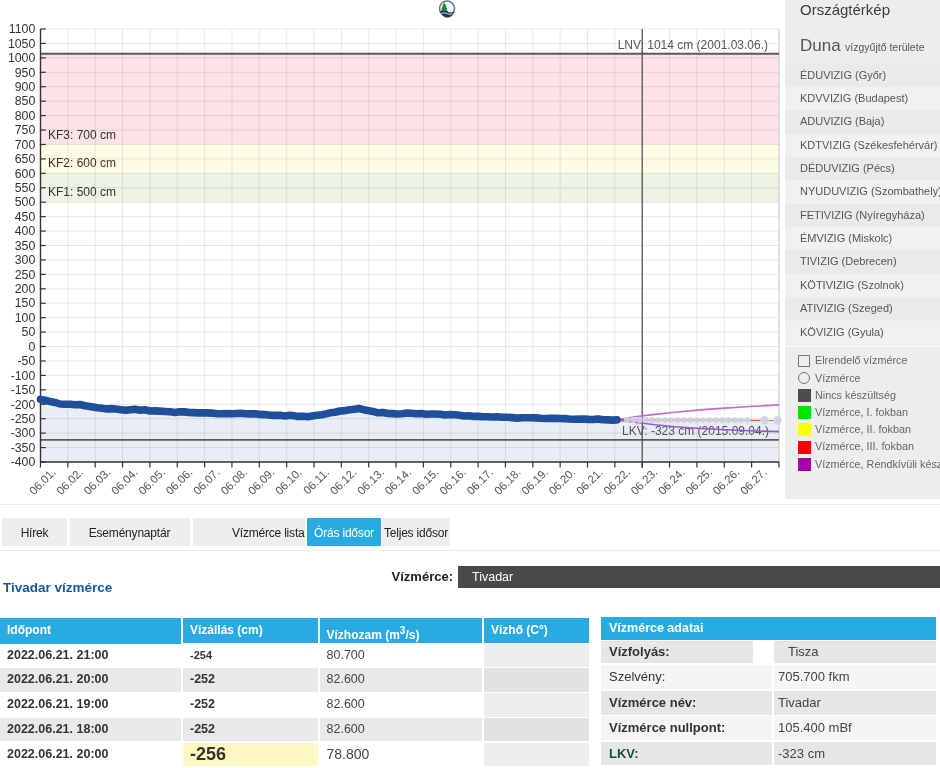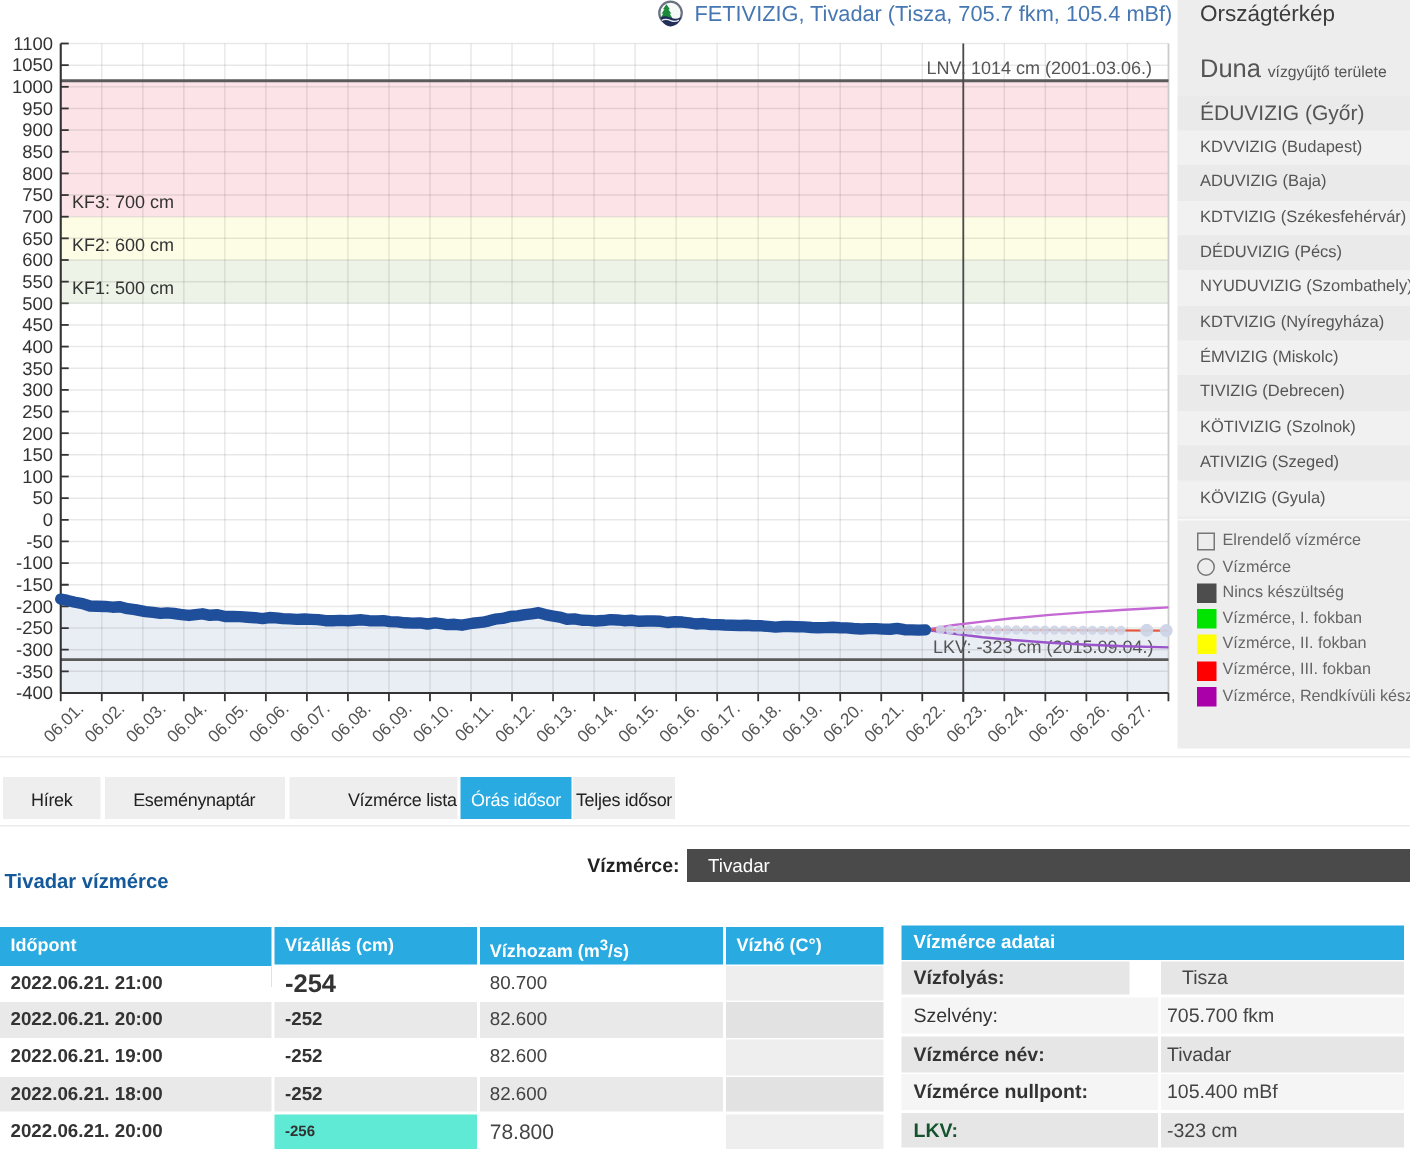--- a/index.html
+++ b/index.html
@@ -223,31 +223,30 @@
 <circle cx="777.5" cy="420.3" r="4.3" fill="#cdd4e6" fill-opacity="0.95"></circle>
 <path d="M40.5,399.4 L45.0,400.3 L50.0,401.5 L55.0,402.4 L60.0,404.0 L65.0,404.2 L70.0,404.3 L75.0,404.8 L80.0,404.5 L85.0,405.8 L90.0,406.4 L97.0,407.8 L102.0,408.3 L107.0,408.9 L111.5,408.6 L116.0,409.0 L121.0,409.7 L126.0,410.3 L130.5,409.7 L135.0,409.2 L140.0,410.2 L145.0,409.8 L150.0,411.0 L155.0,410.9 L160.0,411.1 L165.0,411.5 L170.0,411.8 L175.0,412.4 L179.5,411.7 L184.0,411.9 L188.5,412.4 L193.0,412.6 L198.0,412.9 L203.0,412.7 L207.5,412.9 L212.0,413.1 L217.0,413.8 L222.0,413.8 L227.0,413.6 L232.0,413.8 L236.5,413.5 L241.0,413.2 L246.0,413.8 L251.0,413.9 L255.5,413.8 L260.0,414.4 L265.0,414.6 L270.0,415.2 L275.0,415.4 L280.0,415.3 L285.0,416.0 L290.0,415.3 L294.0,415.8 L298.0,416.4 L303.0,416.2 L308.0,416.8 L315.0,415.5 L322.0,414.8 L326.0,413.9 L330.0,412.8 L335.0,412.3 L340.0,411.0 L345.0,410.6 L350.0,409.8 L354.5,409.2 L359.0,408.5 L363.5,409.7 L368.0,410.6 L373.0,411.4 L378.0,412.8 L383.0,412.6 L388.0,413.5 L392.5,413.6 L397.0,414.0 L402.0,413.7 L407.0,413.1 L411.5,413.3 L416.0,413.8 L421.0,413.5 L426.0,414.2 L431.0,414.0 L436.0,414.0 L440.5,414.2 L445.0,415.0 L450.0,414.5 L455.0,414.7 L459.5,415.2 L464.0,416.0 L469.0,415.7 L474.0,416.4 L478.5,416.4 L483.0,416.7 L488.0,416.8 L493.0,417.0 L497.5,416.8 L502.0,417.2 L507.0,417.2 L512.0,417.6 L517.0,418.1 L522.0,417.7 L526.5,417.7 L531.0,417.8 L536.0,417.9 L541.0,418.3 L545.5,418.5 L550.0,418.4 L555.0,418.2 L560.0,418.5 L564.5,418.6 L569.0,419.0 L574.0,419.3 L579.0,419.1 L584.0,419.1 L589.0,419.4 L593.5,419.5 L598.0,418.9 L603.0,419.8 L608.0,419.9 L612.5,420.1 L617.0,419.9" fill="none" stroke="#1f4e9a" stroke-width="7.6" stroke-linejoin="round" stroke-linecap="round"></path>
 </svg>
 <svg width="24" height="20" viewBox="0 0 24 20" style="position:absolute;left:436px;top:0px">
 <circle cx="11" cy="8.6" r="7.5" fill="#f7fbf7" stroke="#6a7282" stroke-width="1.5"></circle>
 <path d="M8.3 2.8 L10.6 6.2 L9.6 6.1 L11.6 9.2 L10.4 9.0 L12.2 12.0 L4.4 12.0 L6.2 9.0 L5.0 9.2 L7.0 6.1 L6.0 6.2 Z" fill="#1b8a3a"></path>
 <path d="M7.6 11.5 h1.4 v2.2 h-1.4 Z" fill="#1b8a3a"></path>
 <path d="M4.2 11.6 C6.5 10.2 9 10.8 11.5 11.8 C14 12.8 16.2 12.6 18 11.4 C17.6 14.4 15.2 17.4 11.2 17.6 C8.2 17.7 5.6 15.2 4.2 11.6 Z" fill="#232f58"></path>
 <path d="M5.2 13.6 C7.2 12.4 9.2 12.8 11.2 13.7 C13.2 14.6 15 14.4 16.6 13.4" fill="none" stroke="#e8edf4" stroke-width="0.9"></path>
 </svg>
-<div style="position:absolute;left:463px;top:2px;font-size:14.5px;color:#4677b2;white-space:nowrap">FETIVIZIG, Tivadar (Tisza, 705.7 fkm, 105.4 mBf)</div>
 <div style="position:absolute;left:785px;top:0;width:155px;height:499px;background:#ededed;overflow:hidden">
 <div style="position:absolute;left:15px;top:1px;font-size:15px;color:#3c3c3c;">Országtérkép</div>
 <div style="position:absolute;left:15px;top:36px;color:#555"><span style="font-size:17px">Duna</span> <span style="font-size:10.5px">vízgyűjtő területe</span></div>
-<div style="position:absolute;left:0;top:63.5px;width:155px;height:23.36px;background:#eaeaea;line-height:23.36px;padding-left:15px;font-size:14px;color:#555;box-sizing:border-box;white-space:nowrap">ÉDUVIZIG (Győr)</div>
+<div style="position:absolute;left:0;top:63.5px;width:155px;height:23.36px;background:#eaeaea;line-height:23.36px;padding-left:15px;font-size:11px;color:#555;box-sizing:border-box;white-space:nowrap">ÉDUVIZIG (Győr)</div>
 <div style="position:absolute;left:0;top:86.9px;width:155px;height:23.36px;background:#f1f1f1;line-height:23.36px;padding-left:15px;font-size:11px;color:#555;box-sizing:border-box;white-space:nowrap">KDVVIZIG (Budapest)</div>
 <div style="position:absolute;left:0;top:110.2px;width:155px;height:23.36px;background:#eaeaea;line-height:23.36px;padding-left:15px;font-size:11px;color:#555;box-sizing:border-box;white-space:nowrap">ADUVIZIG (Baja)</div>
 <div style="position:absolute;left:0;top:133.6px;width:155px;height:23.36px;background:#f1f1f1;line-height:23.36px;padding-left:15px;font-size:11px;color:#555;box-sizing:border-box;white-space:nowrap">KDTVIZIG (Székesfehérvár)</div>
 <div style="position:absolute;left:0;top:156.9px;width:155px;height:23.36px;background:#eaeaea;line-height:23.36px;padding-left:15px;font-size:11px;color:#555;box-sizing:border-box;white-space:nowrap">DÉDUVIZIG (Pécs)</div>
 <div style="position:absolute;left:0;top:180.3px;width:155px;height:23.36px;background:#f1f1f1;line-height:23.36px;padding-left:15px;font-size:11px;color:#555;box-sizing:border-box;white-space:nowrap">NYUDUVIZIG (Szombathely)</div>
-<div style="position:absolute;left:0;top:203.7px;width:155px;height:23.36px;background:#eaeaea;line-height:23.36px;padding-left:15px;font-size:11px;color:#555;box-sizing:border-box;white-space:nowrap">KDTVIZIG (Nyíregyháza)</div>
+<div style="position:absolute;left:0;top:203.7px;width:155px;height:23.36px;background:#eaeaea;line-height:23.36px;padding-left:15px;font-size:11px;color:#555;box-sizing:border-box;white-space:nowrap">FETIVIZIG (Nyíregyháza)</div>
 <div style="position:absolute;left:0;top:227.0px;width:155px;height:23.36px;background:#f1f1f1;line-height:23.36px;padding-left:15px;font-size:11px;color:#555;box-sizing:border-box;white-space:nowrap">ÉMVIZIG (Miskolc)</div>
 <div style="position:absolute;left:0;top:250.4px;width:155px;height:23.36px;background:#eaeaea;line-height:23.36px;padding-left:15px;font-size:11px;color:#555;box-sizing:border-box;white-space:nowrap">TIVIZIG (Debrecen)</div>
 <div style="position:absolute;left:0;top:273.7px;width:155px;height:23.36px;background:#f1f1f1;line-height:23.36px;padding-left:15px;font-size:11px;color:#555;box-sizing:border-box;white-space:nowrap">KÖTIVIZIG (Szolnok)</div>
 <div style="position:absolute;left:0;top:297.1px;width:155px;height:23.36px;background:#eaeaea;line-height:23.36px;padding-left:15px;font-size:11px;color:#555;box-sizing:border-box;white-space:nowrap">ATIVIZIG (Szeged)</div>
 <div style="position:absolute;left:0;top:320.5px;width:155px;height:23.36px;background:#f1f1f1;line-height:23.36px;padding-left:15px;font-size:11px;color:#555;box-sizing:border-box;white-space:nowrap">KÖVIZIG (Gyula)</div>
 <div style="position:absolute;left:0;top:345.5px;width:155px;height:1px;background:#fafafa"></div>
 <div style="position:absolute;left:13px;top:354.5px;width:10px;height:10px;border:1.5px solid #777"></div>
 <div style="position:absolute;left:30px;top:354.3px;font-size:10.8px;color:#666;white-space:nowrap">Elrendelő vízmérce</div>
 <div style="position:absolute;left:13px;top:371.7px;width:10px;height:10px;border:1.5px solid #777;border-radius:50%"></div>
 <div style="position:absolute;left:30px;top:371.5px;font-size:10.8px;color:#666;white-space:nowrap">Vízmérce</div>
@@ -271,37 +270,37 @@
 <div style="position:absolute;left:382px;top:517.5px;width:68px;height:28.5px;background:#eeeeee;color:#222;font-size:12px;letter-spacing:-0.2px;padding-top:3px;line-height:25.5px;box-sizing:border-box;text-align:center;white-space:nowrap">Teljes idősor</div>
 <div style="position:absolute;left:0;top:565.5px;width:453px;text-align:right;font-size:13px;font-weight:bold;color:#222;line-height:22.5px">Vízmérce:</div>
 <div style="position:absolute;left:457.5px;top:565.5px;width:482.5px;height:22.5px;background:#4a4a4a;color:#fff;font-size:12.5px;line-height:22.5px;padding-left:14.5px;box-sizing:border-box">Tivadar</div>
 <div style="position:absolute;left:3px;top:580px;font-size:13.5px;font-weight:bold;color:#15599a">Tivadar vízmérce</div>
 <div style="position:absolute;left:0;top:617.5px;width:589px;">
 <div style="position:absolute;left:0px;top:0;width:181px;height:40px;background:#29abe2;color:#fff;font-weight:bold;font-size:12px;line-height:25px;padding-left:7px;box-sizing:border-box;white-space:nowrap">Időpont</div>
 <div style="position:absolute;left:183px;top:0;width:134.5px;height:25px;background:#29abe2;color:#fff;font-weight:bold;font-size:12px;line-height:25px;padding-left:7px;box-sizing:border-box;white-space:nowrap">Vízállás (cm)</div>
 <div style="position:absolute;left:319.5px;top:0;width:162.5px;height:25px;background:#29abe2;color:#fff;font-weight:bold;font-size:12px;line-height:25px;padding-left:7px;box-sizing:border-box;white-space:nowrap">Vízhozam (m<sup>3</sup>/s)</div>
 <div style="position:absolute;left:484px;top:0;width:105px;height:25px;background:#29abe2;color:#fff;font-weight:bold;font-size:12px;line-height:25px;padding-left:7px;box-sizing:border-box;white-space:nowrap">Vízhő (C°)</div>
 <div style="position:absolute;left:0;top:26.0px;width:181px;height:23.35px;background:#ffffff;font-weight:bold;color:#333;font-size:12.5px;line-height:23.35px;padding-left:7px;box-sizing:border-box">2022.06.21. 21:00</div>
-<div style="position:absolute;left:183px;top:26.0px;width:134.5px;height:23.35px;background:#ffffff;font-weight:bold;color:#333;font-size:17px;line-height:23.35px;padding-left:7px;box-sizing:border-box">-254</div>
+<div style="position:absolute;left:183px;top:26.0px;width:134.5px;height:23.35px;background:#ffffff;font-weight:bold;color:#333;font-size:11px;line-height:23.35px;padding-left:7px;box-sizing:border-box">-254</div>
 <div style="position:absolute;left:319.5px;top:26.0px;width:162.5px;height:23.35px;background:#ffffff;color:#444;font-size:12.5px;line-height:23.35px;padding-left:7px;box-sizing:border-box">80.700</div>
 <div style="position:absolute;left:484px;top:26.0px;width:105px;height:23.35px;background:#eeeeee;"></div>
 <div style="position:absolute;left:0;top:50.9px;width:181px;height:23.35px;background:#e9e9e9;font-weight:bold;color:#333;font-size:12.5px;line-height:23.35px;padding-left:7px;box-sizing:border-box">2022.06.21. 20:00</div>
 <div style="position:absolute;left:183px;top:50.9px;width:134.5px;height:23.35px;background:#e9e9e9;font-weight:bold;color:#333;font-size:12.5px;line-height:23.35px;padding-left:7px;box-sizing:border-box">-252</div>
 <div style="position:absolute;left:319.5px;top:50.9px;width:162.5px;height:23.35px;background:#e9e9e9;color:#444;font-size:12.5px;line-height:23.35px;padding-left:7px;box-sizing:border-box">82.600</div>
 <div style="position:absolute;left:484px;top:50.9px;width:105px;height:23.35px;background:#e2e2e2;"></div>
 <div style="position:absolute;left:0;top:75.7px;width:181px;height:23.35px;background:#ffffff;font-weight:bold;color:#333;font-size:12.5px;line-height:23.35px;padding-left:7px;box-sizing:border-box">2022.06.21. 19:00</div>
 <div style="position:absolute;left:183px;top:75.7px;width:134.5px;height:23.35px;background:#ffffff;font-weight:bold;color:#333;font-size:12.5px;line-height:23.35px;padding-left:7px;box-sizing:border-box">-252</div>
 <div style="position:absolute;left:319.5px;top:75.7px;width:162.5px;height:23.35px;background:#ffffff;color:#444;font-size:12.5px;line-height:23.35px;padding-left:7px;box-sizing:border-box">82.600</div>
 <div style="position:absolute;left:484px;top:75.7px;width:105px;height:23.35px;background:#eeeeee;"></div>
 <div style="position:absolute;left:0;top:100.6px;width:181px;height:23.35px;background:#e9e9e9;font-weight:bold;color:#333;font-size:12.5px;line-height:23.35px;padding-left:7px;box-sizing:border-box">2022.06.21. 18:00</div>
 <div style="position:absolute;left:183px;top:100.6px;width:134.5px;height:23.35px;background:#e9e9e9;font-weight:bold;color:#333;font-size:12.5px;line-height:23.35px;padding-left:7px;box-sizing:border-box">-252</div>
 <div style="position:absolute;left:319.5px;top:100.6px;width:162.5px;height:23.35px;background:#e9e9e9;color:#444;font-size:12.5px;line-height:23.35px;padding-left:7px;box-sizing:border-box">82.600</div>
 <div style="position:absolute;left:484px;top:100.6px;width:105px;height:23.35px;background:#e2e2e2;"></div>
 <div style="position:absolute;left:0;top:125.4px;width:181px;height:23.35px;background:#ffffff;font-weight:bold;color:#333;font-size:12.5px;line-height:23.35px;padding-left:7px;box-sizing:border-box">2022.06.21. 20:00</div>
-<div style="position:absolute;left:183px;top:125.4px;width:134.5px;height:23.35px;background:#5eead4;font-weight:bold;color:#333;font-size:10px;line-height:23.35px;padding-left:7px;box-sizing:border-box">-256</div>
+<div style="position:absolute;left:183px;top:125.4px;width:134.5px;height:23.35px;background:#fef9c3;font-weight:bold;color:#333;font-size:18px;line-height:23.35px;padding-left:7px;box-sizing:border-box">-256</div>
 <div style="position:absolute;left:319.5px;top:125.4px;width:162.5px;height:23.35px;background:#ffffff;color:#444;font-size:14px;line-height:23.35px;padding-left:7px;box-sizing:border-box">78.800</div>
 <div style="position:absolute;left:484px;top:125.4px;width:105px;height:23.35px;background:#eeeeee;"></div>
 </div>
 <div style="position:absolute;left:601px;top:617px;width:335px;">
 <div style="position:absolute;left:0;top:0;width:335px;height:23px;background:#29abe2;color:#fff;font-weight:bold;font-size:12.5px;line-height:23px;padding-left:8px;box-sizing:border-box">Vízmérce adatai</div>
 <div style="position:absolute;left:0;top:24.2px;width:152px;height:22.3px;background:#e6e6e6;font-weight:bold;color:#333;font-size:13px;line-height:22.3px;padding-left:8px;box-sizing:border-box">Vízfolyás:</div>
 <div style="position:absolute;left:173px;top:24.2px;width:162px;height:22.3px;background:#e6e6e6;color:#444;font-size:13px;line-height:22.3px;padding-left:14px;box-sizing:border-box">Tisza</div>
 <div style="position:absolute;left:0;top:48.0px;width:171px;height:24px;background:#f5f5f5;font-weight:normal;color:#333;font-size:13px;line-height:24px;padding-left:8px;box-sizing:border-box">Szelvény:</div>
 <div style="position:absolute;left:173px;top:48.0px;width:162px;height:24px;background:#f5f5f5;color:#444;font-size:13px;line-height:24px;padding-left:4px;box-sizing:border-box">705.700 fkm</div>
 <div style="position:absolute;left:0;top:73.5px;width:171px;height:24px;background:#e6e6e6;font-weight:bold;color:#333;font-size:13px;line-height:24px;padding-left:8px;box-sizing:border-box">Vízmérce név:</div>

